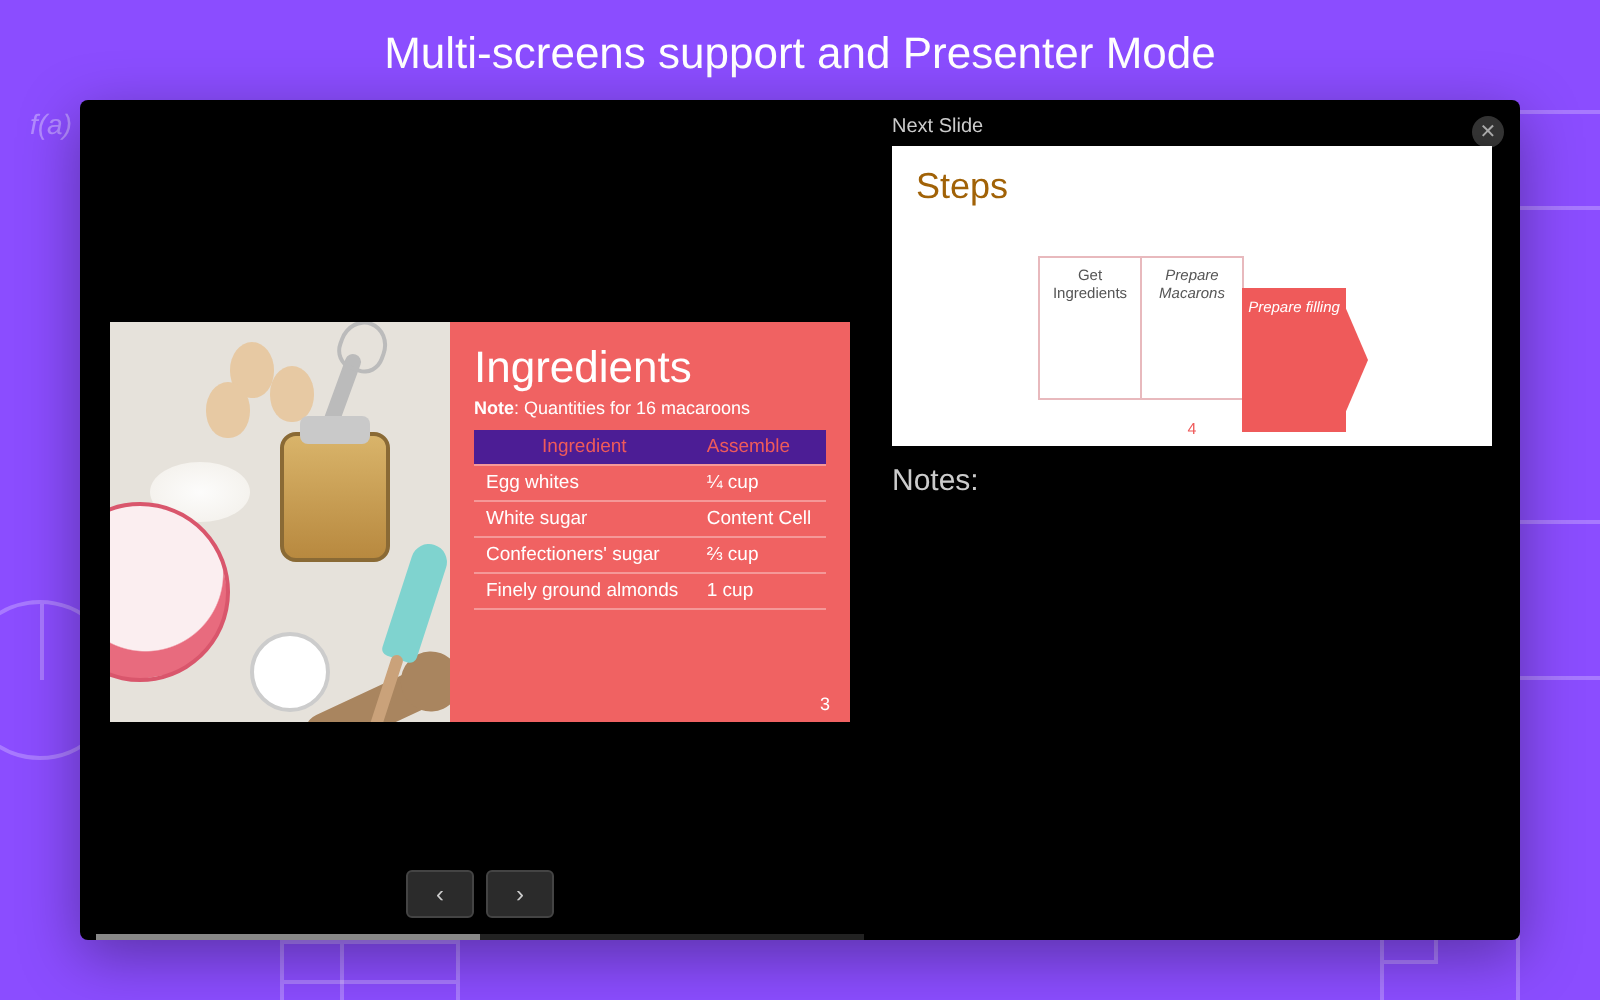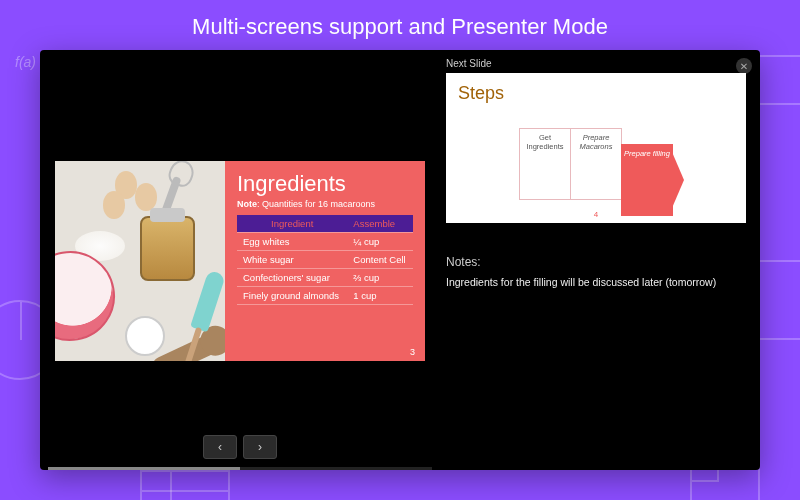--- a/index.html
+++ b/index.html
@@ -106,21 +106,21 @@
   }
   .step.active { background:#ef5a5a; color:#fff; border-color:#ef5a5a;margin-top:16px; }
   .step.active::after {
     content:""; position:absolute; right:-12px; top:50%; transform:translateY(-50%);
     border-left:12px solid #ef5a5a; border-top:28px solid transparent; border-bottom:28px solid transparent;
     z-index:2;
   }
   .step + .step { margin-left:-1px;font-style:italic; }
   .slide-num-next { position:absolute; left:50%; bottom:4px; transform:translateX(-50%); font-size:8px; color:#ef5a5a;}
 
-  .notes-label { font-size:12px; color:#ccc; margin-top:32px; margin-bottom:6px;}
+  .notes-label { font-size:15px; color:#ccc; margin-top:9px; margin-bottom:6px;}
   .notes-text { font-size:10.5px; color:#eee; line-height:1.4; flex:1;}
 </style>
 </head>
 <body>
 
 <div class="bg">
   <div class="doodle d1">f(a)</div>
   <div class="doodle d2"></div>
   <div class="doodle d3"></div>
   <div class="doodle d4"></div>
@@ -204,16 +204,15 @@
         <h2>Steps</h2>
         <div class="steps">
           <div class="step">Get Ingredients</div>
           <div class="step">Prepare Macarons</div>
           <div class="step active">Prepare filling</div>
         </div>
         <div class="slide-num-next">4</div>
       </div>
 
       <div class="notes-label">Notes:</div>
-      <div class="notes-text">Ingredients for the filling will be discussed later (tomorrow)</div>
     </div>
   </div>
 </div>
 
 </body></html>

